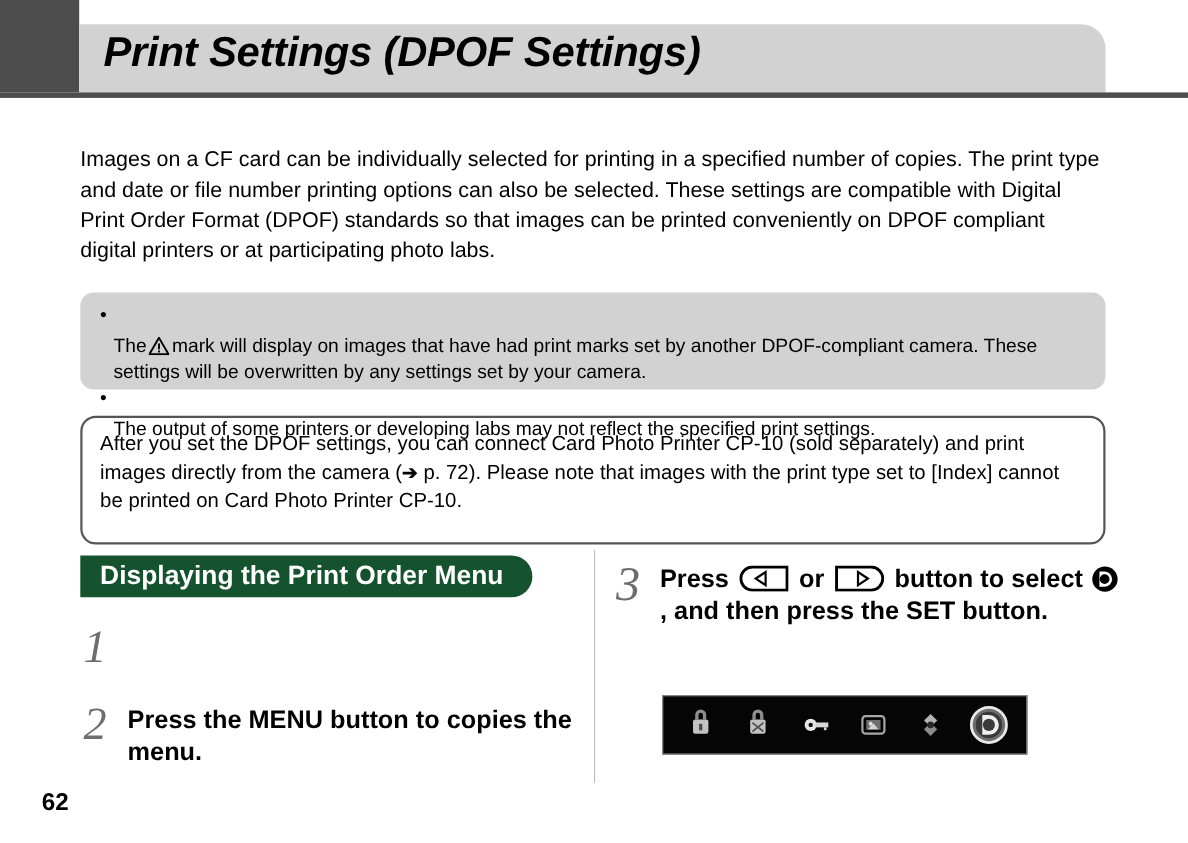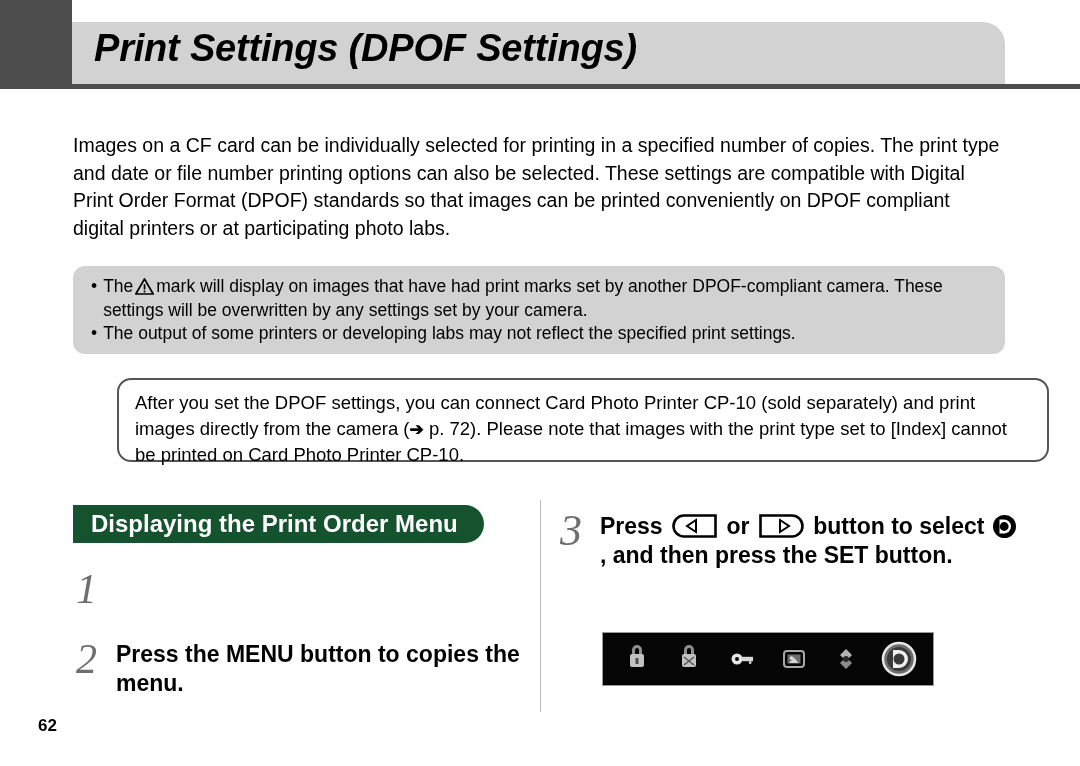--- a/index.html
+++ b/index.html
@@ -72,40 +72,39 @@
     line-height: 23.5px;
     display: flex;
     align-items: flex-start;
   }
   .note-bullet {
     flex: 0 0 auto;
     padding-right: 6px;
     font-size: 17.5px;
     line-height: 23.5px;
   }
-  .note-text { flex: 1 1 auto; }
+  .note-text { flex: 1 1 auto; margin-top: 28px; }
 
   
   .warn-icon {
     display: inline-block;
     width: 19px; height: 17px;
     vertical-align: -3px;
     margin: 0 2px;
   }
 
   
   #cp10-box {
     position: absolute;
     left: 73px; top: 378px;
-    width: 932px; height: 84px;
+    width: 932px; height: 117px;
     border: 2.5px solid #555555;
     border-radius: 14px;
     box-sizing: border-box;
     padding: 10px 16px 12px 16px;
-    margin-left: 44px;
   }
   #cp10-box p {
     margin: 0;
     font-size: 18.5px;
     line-height: 25.5px;
   }
   .arrow-glyph { font-weight: bold; font-size: 17px; }
 
   
   #column-divider {
@@ -200,21 +199,21 @@
     justify-content: space-around;
     padding: 0 8px;
     box-sizing: border-box;
   }
   .lcd-icon { width: 36px; height: 36px; flex: 0 0 auto; }
 
   
   #page-number {
     position: absolute;
     left: 38px; top: 716px;
-    font-size: 17px;
+    font-size: 22px;
     font-weight: bold;
     color: #000;
   }
 </style>
 </head>
 <body>
 
 <div id="header-block">
   <div class="header-dark-tab"></div>
   <div class="header-title-bar"></div>

